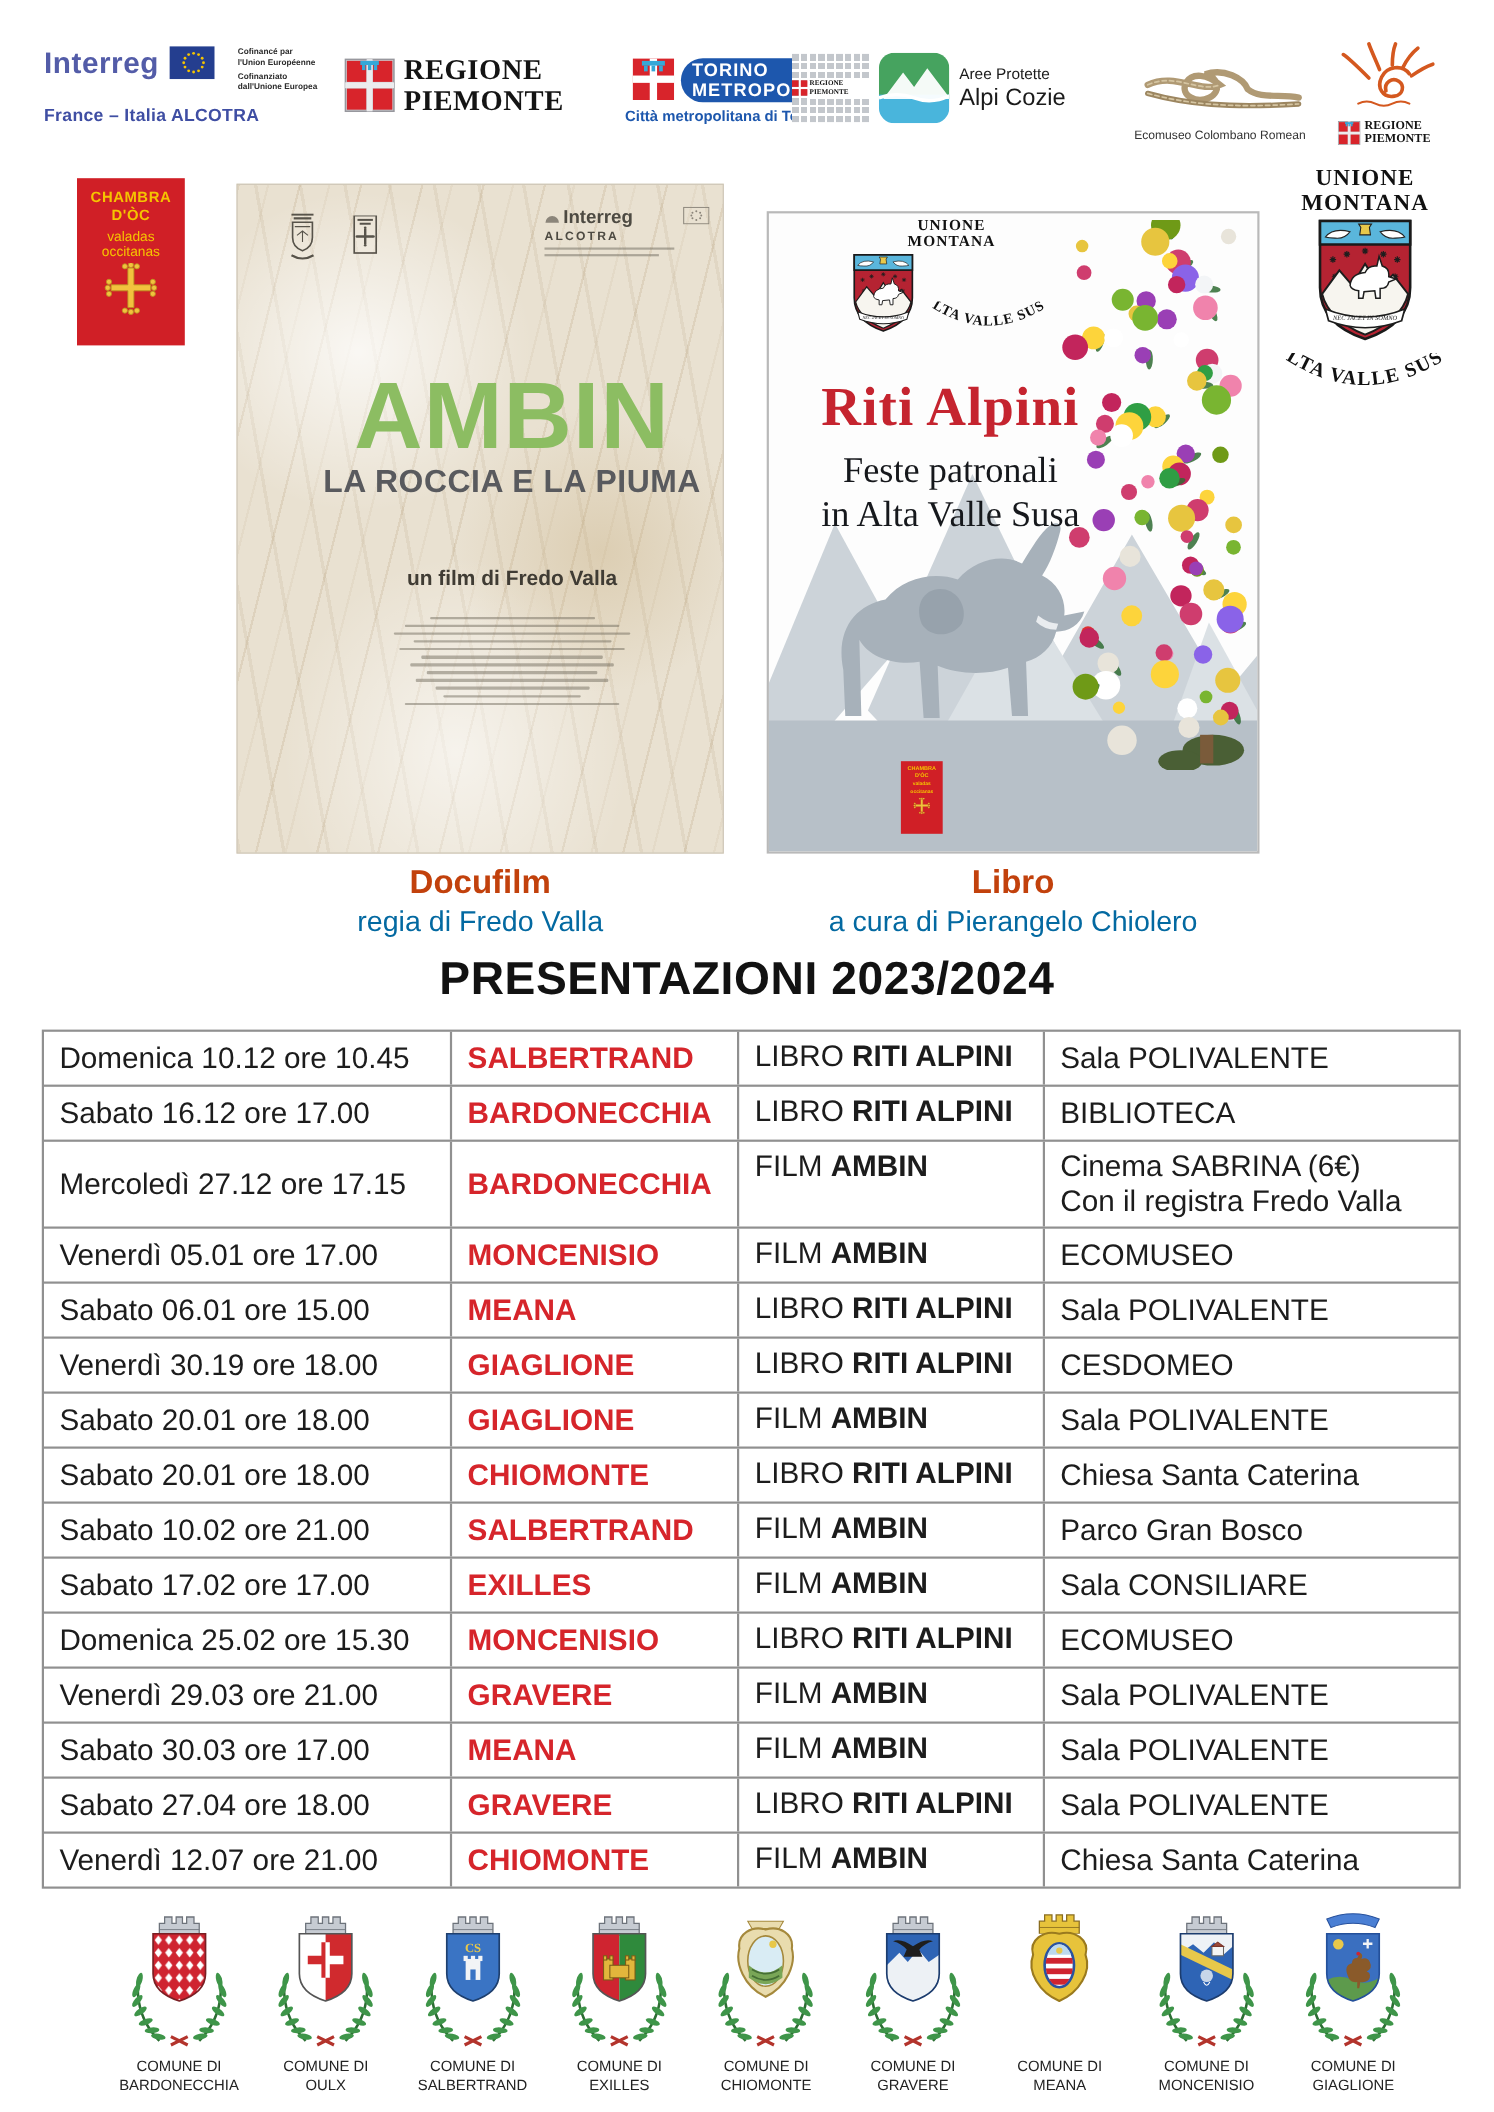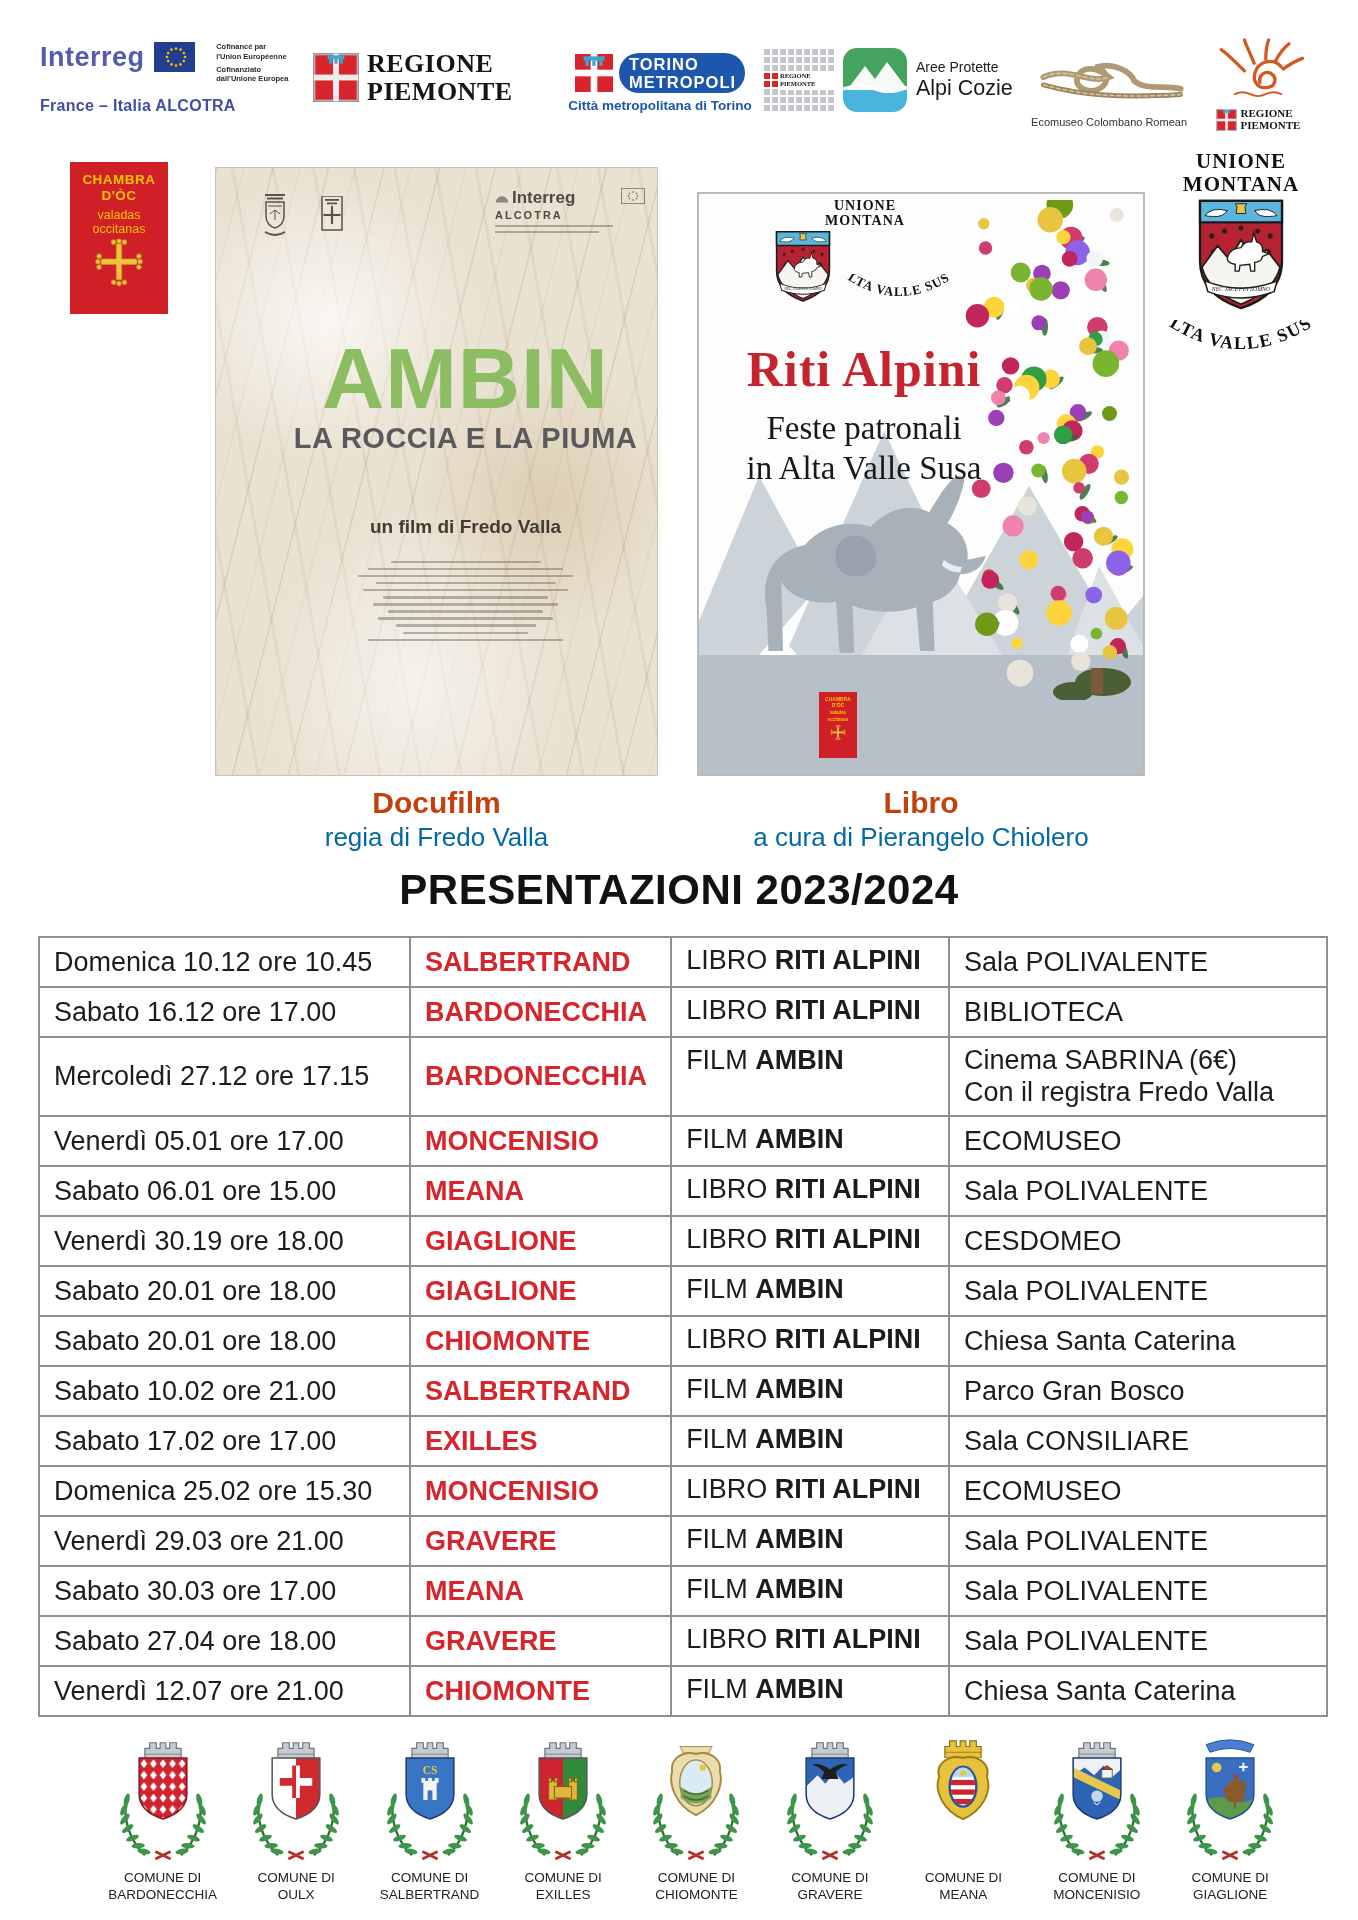--- a/index.html
+++ b/index.html
@@ -8,25 +8,25 @@
   
   .hdr-interreg{position:absolute;left:40px;top:42px;width:250px;}
   .itg-row{display:flex;align-items:flex-start;gap:9px;}
   .itg-brand{font-size:27px;font-weight:bold;color:var(--itg-blue,#535ca8);letter-spacing:.5px;}
   .itg-cof{width:78px;font-size:7.5px;line-height:1.3;color:#2a2a2a;margin-left:12px;}
   .itg-cof p{margin:0 0 3px 0;font-weight:bold;}
   .itg-prog{margin-top:10px;font-size:16px;font-weight:bold;color:#3f4ea3;letter-spacing:.3px;}
   .hdr-rp{position:absolute;left:313px;top:50px;display:flex;gap:8px;align-items:center;}
   .rp-text{font-family:"Liberation Serif",serif;font-weight:bold;font-size:26px;line-height:1.07;color:#141414;letter-spacing:.5px;}
   .hdr-to{position:absolute;left:553px;top:53px;width:214px;text-align:center;}
-  .to-row{display:flex;gap:6px;align-items:center;justify-content:center;}
+  .to-row{display:flex;gap:6px;justify-content:center;}
   .to-pill{width:116px;height:40px;border-radius:20px;background:#1d57ad;color:#fff;display:flex;flex-direction:column;justify-content:center;
            font-size:16.5px;font-weight:bold;line-height:1.12;letter-spacing:1px;padding-left:10px;text-align:left;}
   .to-cap{margin-top:5px;font-size:13.5px;font-weight:bold;color:#1d57ad;}
-  .hdr-az{position:absolute;left:764px;top:48px;display:flex;gap:9px;align-items:center;}
+  .hdr-az{position:absolute;left:720px;top:48px;display:flex;gap:9px;align-items:center;}
   .az-grid{position:relative;width:70px;height:62px;
     background-image:repeating-linear-gradient(to bottom,rgba(0,0,0,0) 0 6px,#fff 6px 8px),
                      repeating-linear-gradient(to right,#c3c7cc 0 6px,#fff 6px 8px);}
   .az-red{position:absolute;width:6px;height:6px;background:#d8242b;}
   .az-txt{position:absolute;left:16px;top:22px;width:54px;height:18px;background:#fff;
           font-family:"Liberation Serif",serif;font-weight:bold;font-size:6.5px;line-height:1.25;color:#111;padding-top:1px;}
   .az-name1{font-size:14px;color:#1a1a1a;}
   .az-name2{font-size:21.5px;color:#1a1a1a;margin-top:1px;}
   .hdr-eco{position:absolute;left:1005px;top:52px;width:182px;text-align:right;}
   .eco-cap{font-size:11px;color:#333;margin-top:2px;}

